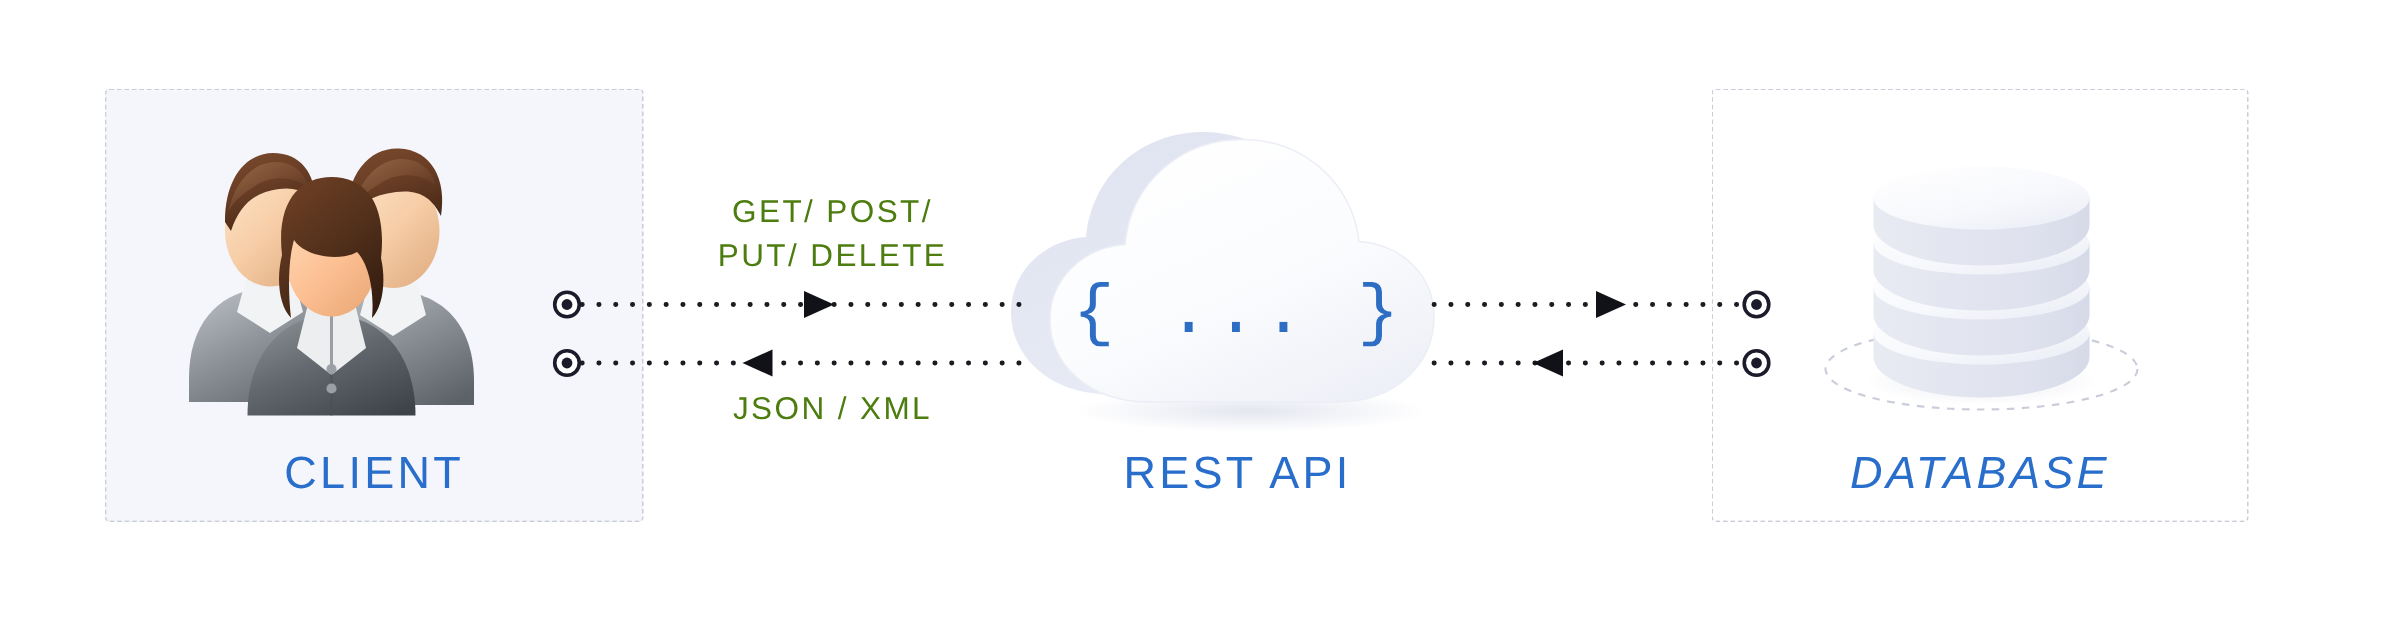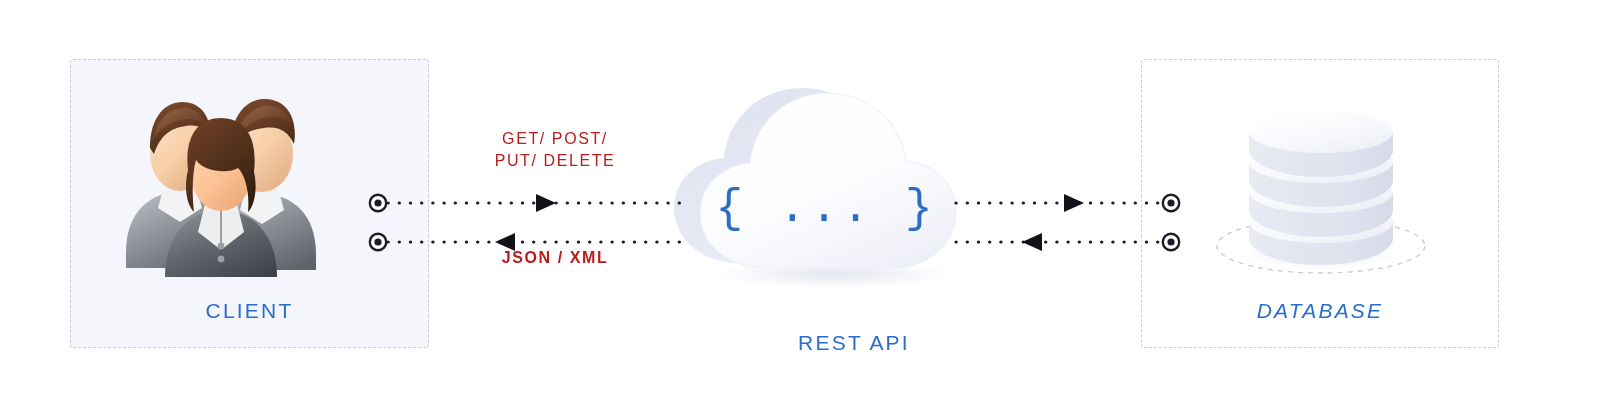--- a/index.html
+++ b/index.html
@@ -25,29 +25,29 @@
     border: 1px dashed #c9cdd8;
     border-radius: 3px;
     box-sizing: border-box;
   }
   #panel-client { left: 70px;   top: 59px; width: 359px; height: 289px; }
   #panel-db     { left: 1141px; top: 59px; width: 358px; height: 289px; }
 
   
   .caption {
     position: absolute;
-    font-size: 21px;
+    font-size: 30px;
     letter-spacing: 2.2px;
     color: #2a6ecb;
     font-weight: 400;
     text-align: center;
     white-space: nowrap;
   }
   #caption-client { left: 70px;  top: 299px; width: 359px; }
-  #caption-api    { left: 674px; top: 299px; width: 360px; margin-top: 32px; }
+  #caption-api    { left: 645px; top: 299px; width: 360px; }
   #caption-db     { left: 1141px;top: 299px; width: 358px; font-style: italic; }
 
   
   #people-icon {
     position: absolute;
     left: 108px;
     top: 82px;
     width: 226px;
     height: 195px;
   }
@@ -88,29 +88,29 @@
     position: absolute;
     left: 0; top: 0;
     width: 1600px;
     height: 420px;
     pointer-events: none;
   }
 
   
   .flow-label {
     position: absolute;
-    font-size: 16px;
+    font-size: 21px;
     letter-spacing: 1.6px;
-    color: #b91c1c;
+    color: #4d7c0f;
     text-align: center;
     white-space: pre-line;
     line-height: 1.38;
   }
   #label-request  { left: 430px; top: 128px; width: 250px; }
-  #label-response { left: 430px; top: 247px; width: 250px; font-weight: bold; }
+  #label-response { left: 430px; top: 259px; width: 250px; }
 </style>
 </head>
 <body>
 
 <div id="canvas">
 
   <div class="panel" id="panel-client"></div>
 
   <div id="people-icon">
     <svg viewBox="0 0 226 195" width="226" height="195" xmlns="http://www.w3.org/2000/svg">

